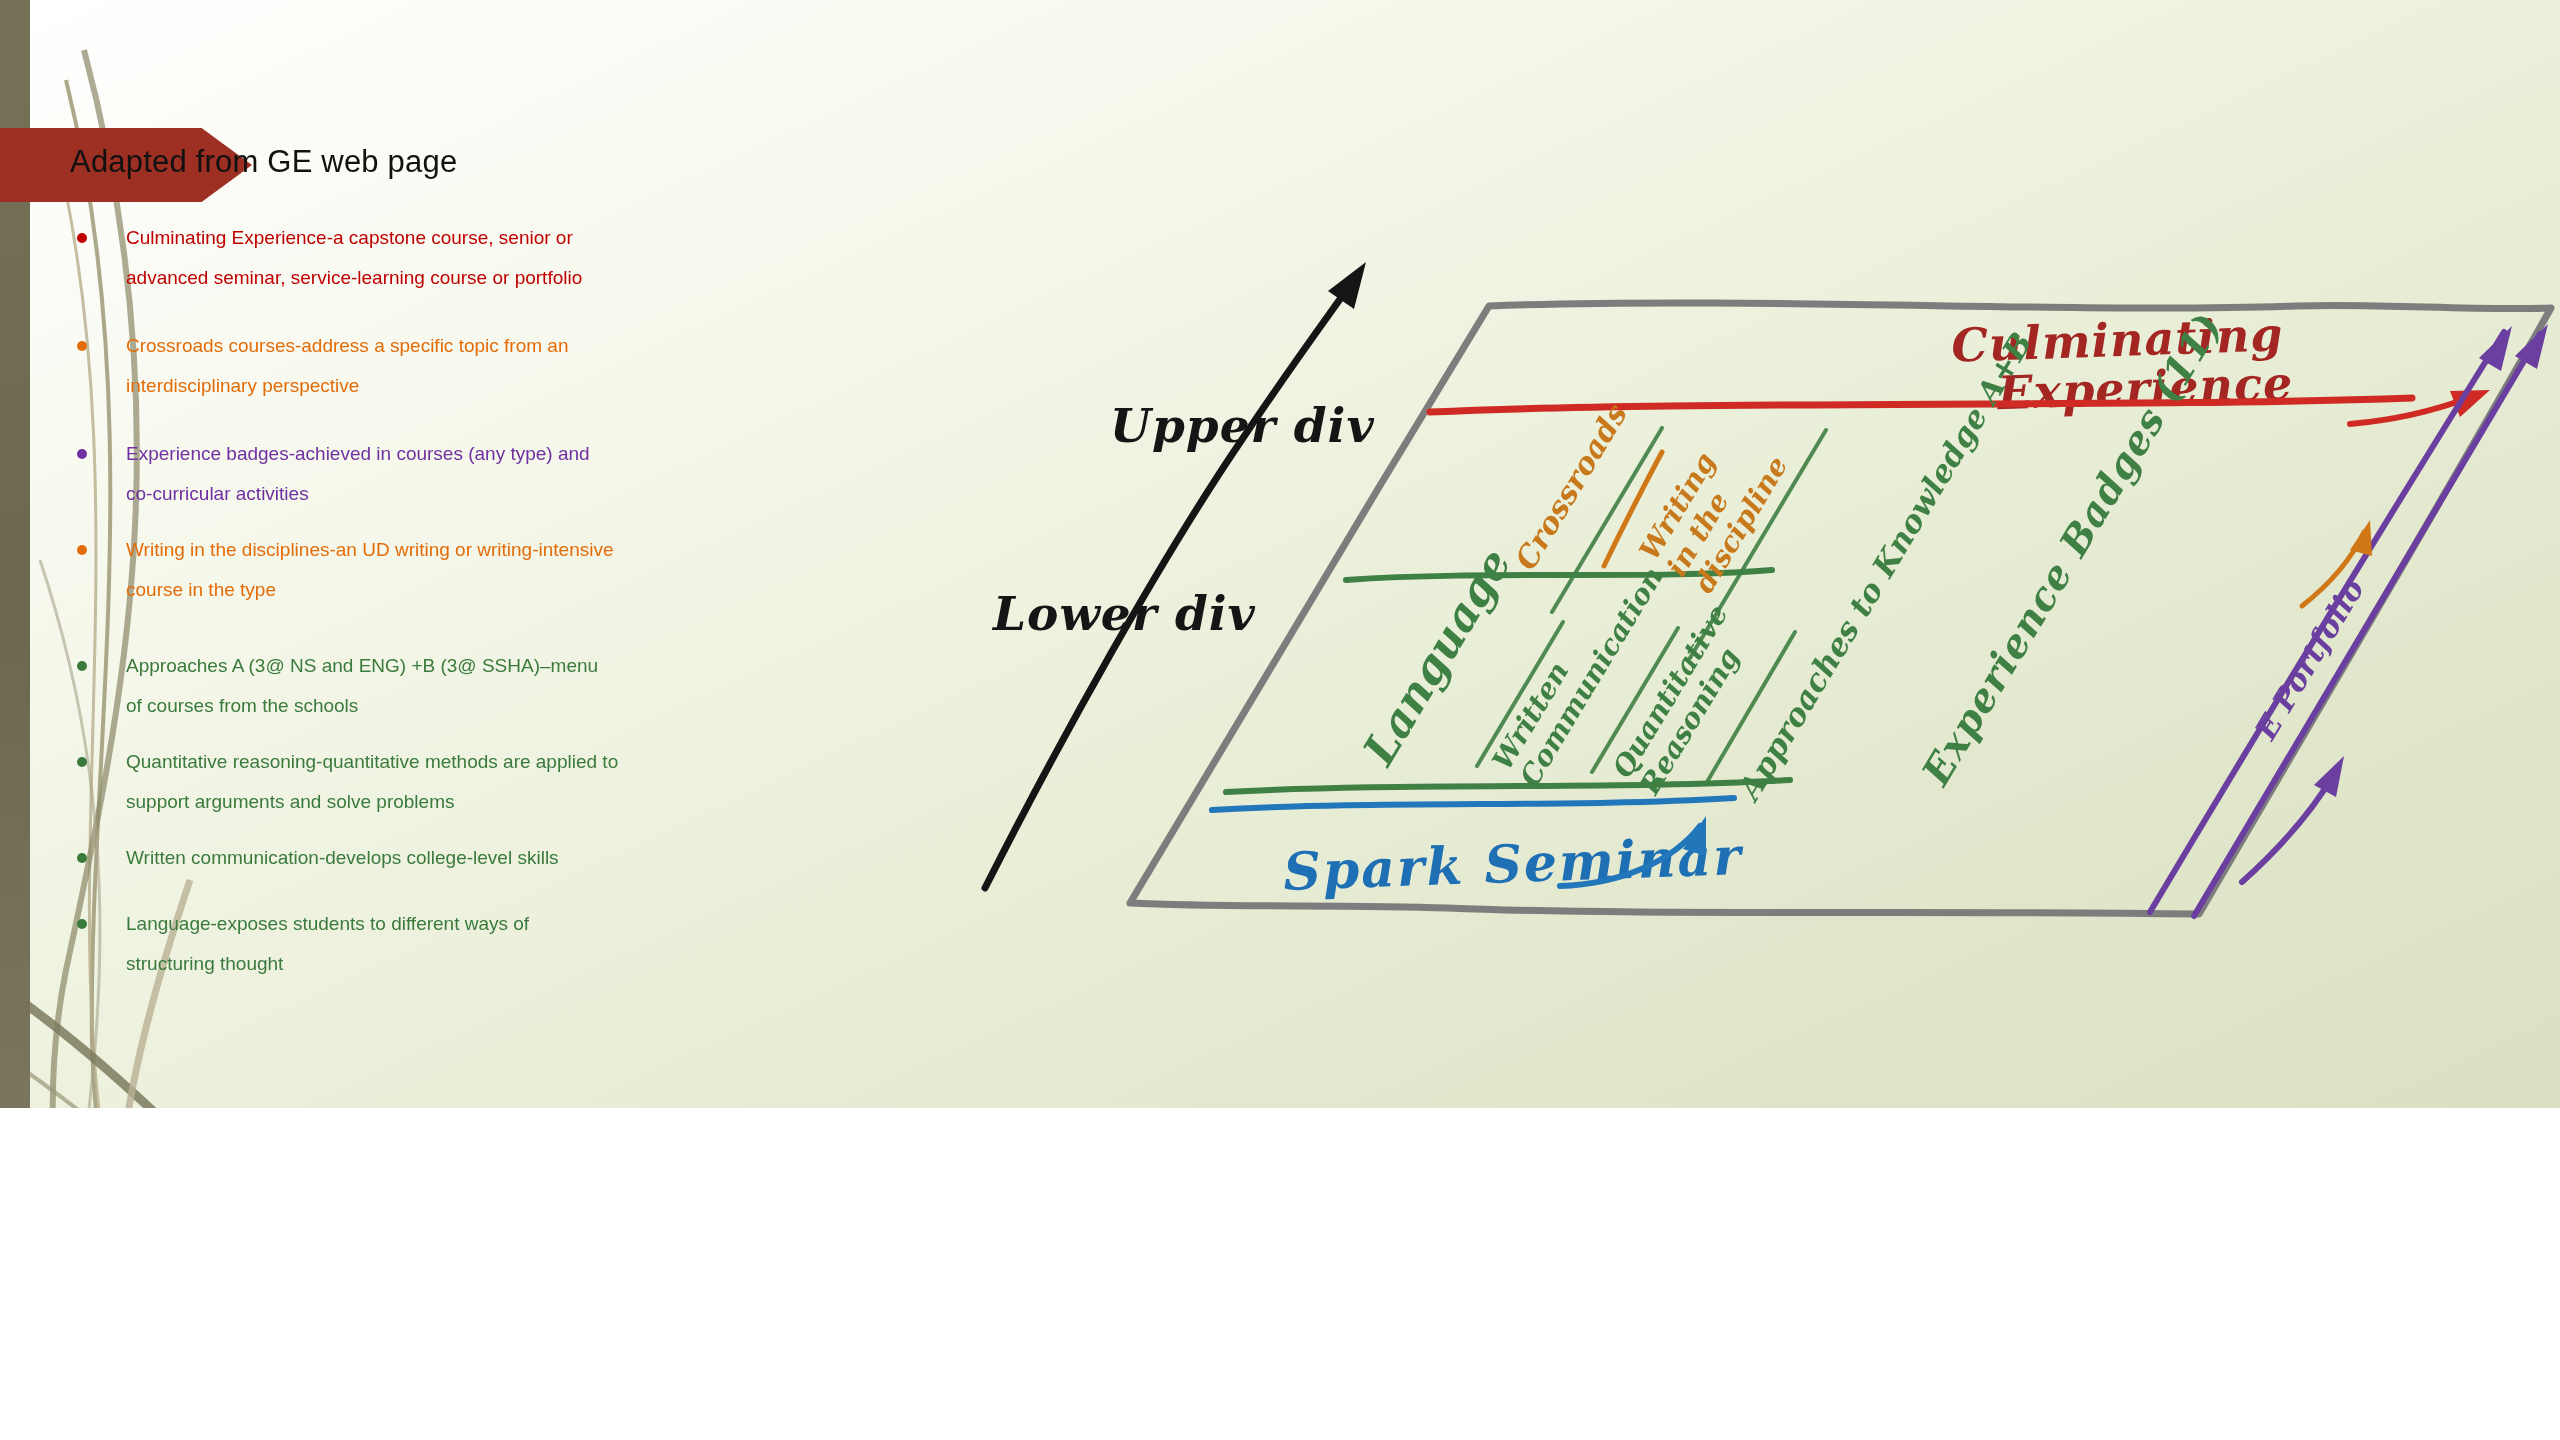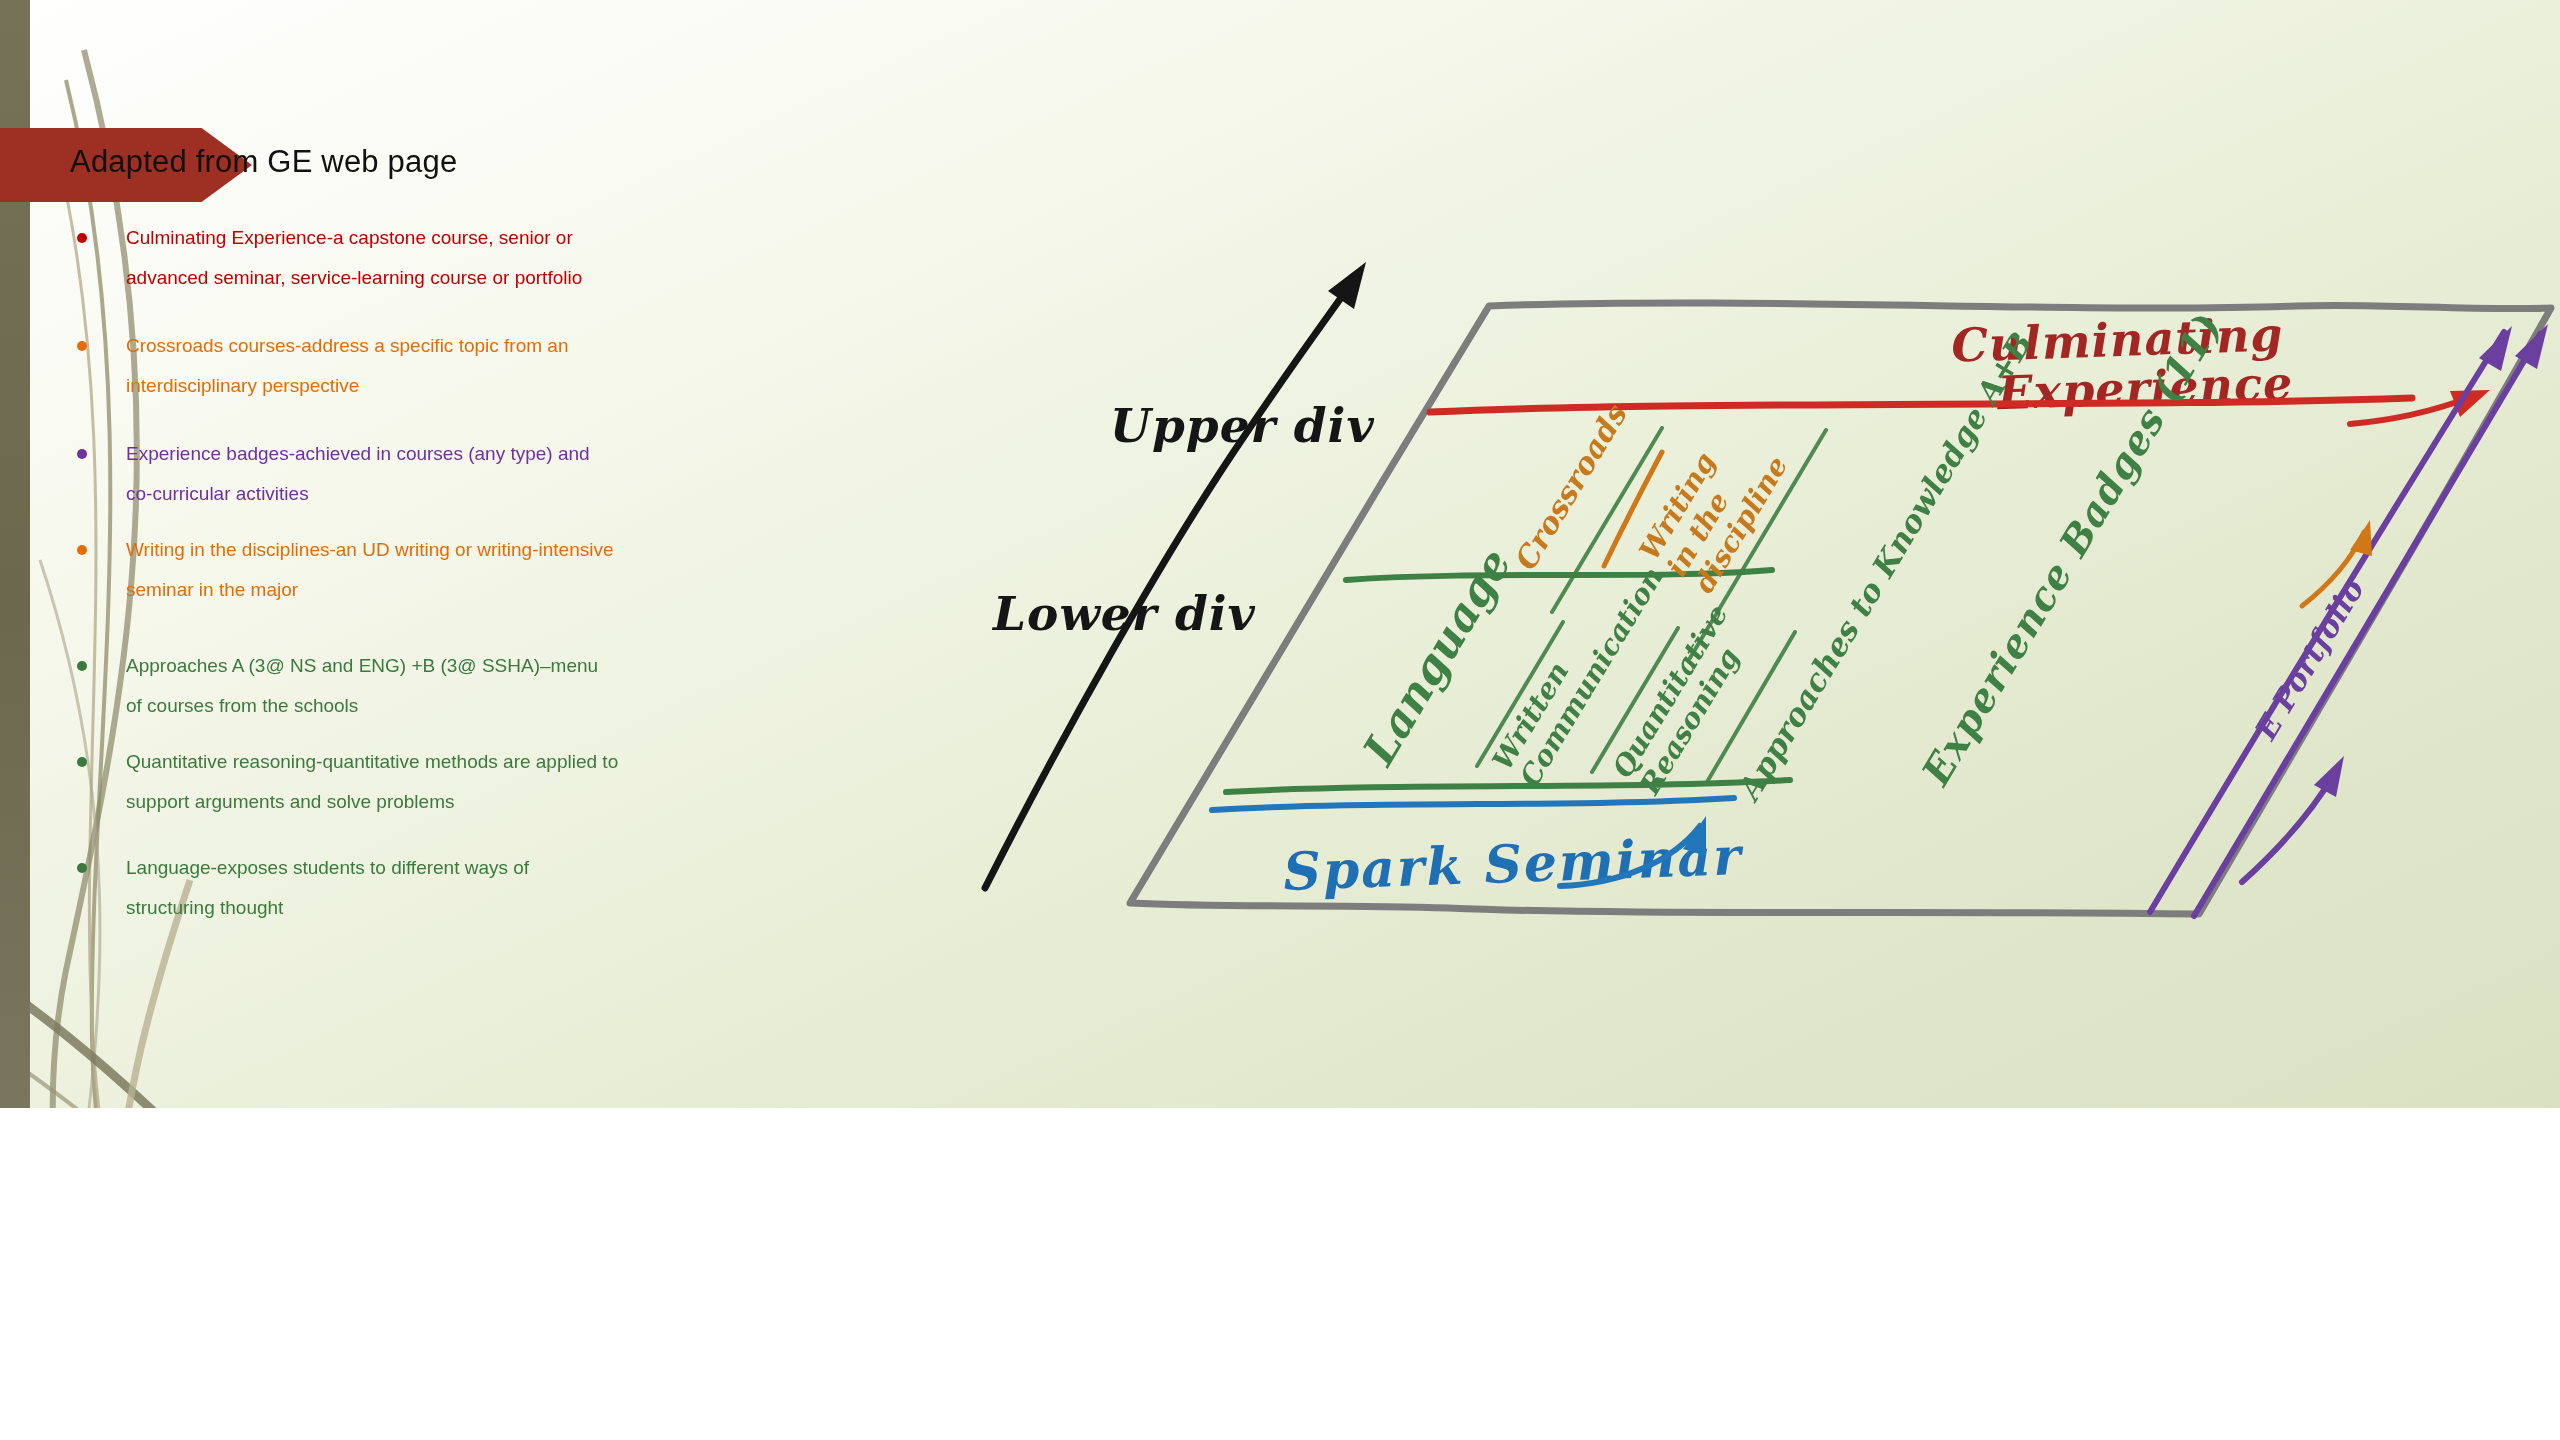--- a/index.html
+++ b/index.html
@@ -54,31 +54,35 @@
 interdisciplinary perspective</span>
     </div>
     <div class="bullet gap" style="color: rgb(112, 48, 160);">
       <span class="dot"></span>
       <span class="bullet-text">Experience badges-achieved in courses (any type) and
 co-curricular activities</span>
     </div>
     <div class="bullet" style="color: rgb(227, 108, 9);">
       <span class="dot"></span>
       <span class="bullet-text">Writing in the disciplines-an UD writing or writing-intensive
-seminar in the major</span>
+course in the type</span>
     </div>
     <div class="bullet gap" style="color: rgb(58, 122, 60); margin-top: 36px;">
       <span class="dot"></span>
       <span class="bullet-text">Approaches A (3@ NS and ENG) +B (3@ SSHA)–menu
 of courses from the schools</span>
     </div>
     <div class="bullet" style="color: rgb(58, 122, 60); margin-top: 16px;">
       <span class="dot"></span>
       <span class="bullet-text">Quantitative reasoning-quantitative methods are applied to
 support arguments and solve problems</span>
+    </div>
+    <div class="bullet" style="color: rgb(58, 122, 60);">
+      <span class="dot"></span>
+      <span class="bullet-text">Written communication-develops college-level skills</span>
     </div>
     <div class="bullet" style="color: rgb(58, 122, 60); margin-top: 26px;">
       <span class="dot"></span>
       <span class="bullet-text">Language-exposes students to different ways of
 structuring thought</span>
     </div>
   </div>
 
   <svg class="diagram" width="2560" height="1440" viewBox="0 0 2560 1440">
 

